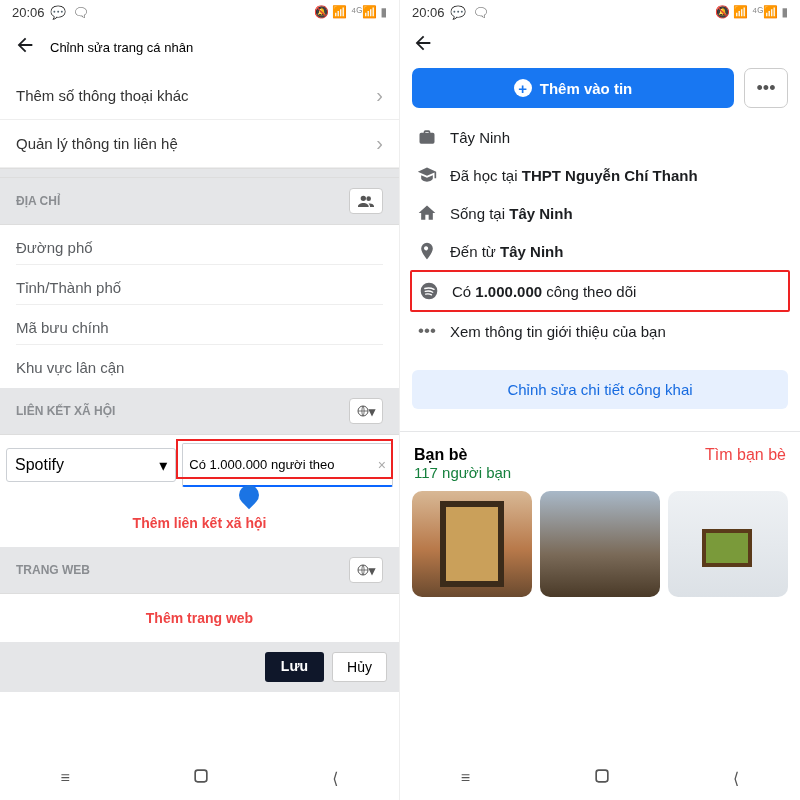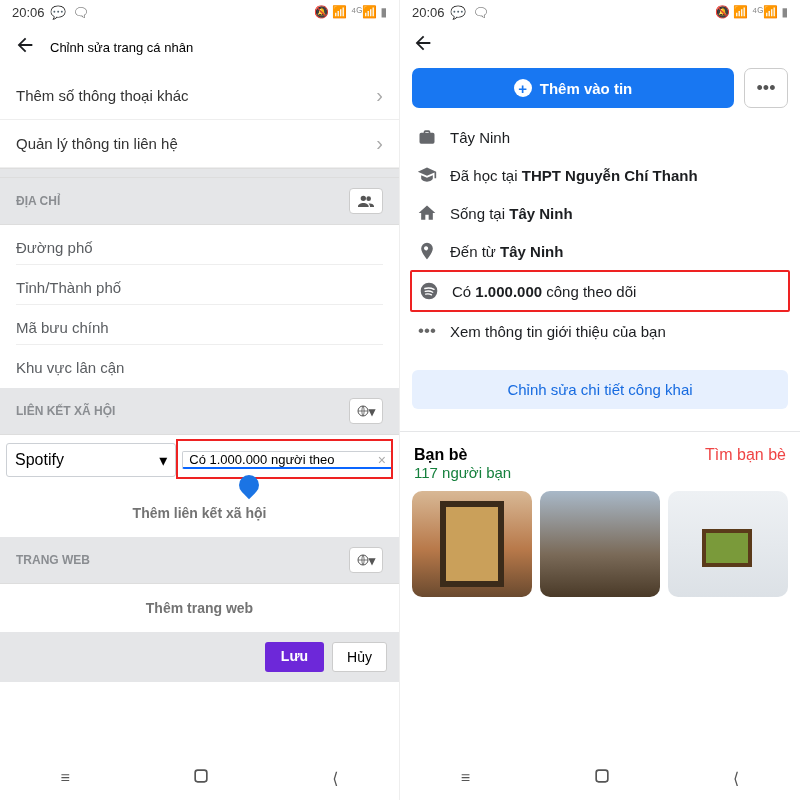--- a/index.html
+++ b/index.html
@@ -17,27 +17,27 @@
   .topbar1-title { font-size: 13px; }
   .cell { height: 48px; display: flex; align-items: center; padding: 0 16px; font-size: 15px; color: #333; border-bottom: 1px solid #eee; justify-content: space-between; }
   .chev { color: #aaa; font-size: 20px; }
   .greyband { background: #e5e6e8; height: 10px; border-top: 1px solid #ddd; border-bottom: 1px solid #ddd; }
   .section-hdr { background: #e5e6e8; color: #8a8d91; font-size: 12px; font-weight: 700; padding: 10px 16px; display: flex; align-items: center; justify-content: space-between; border-bottom: 1px solid #ddd; }
   .pill-btn { background: #fff; border: 1px solid #ccc; border-radius: 4px; width: 34px; height: 26px; display: flex; align-items: center; justify-content: center; font-size: 13px; color: #555; }
   .formrow { padding: 14px 16px 2px; font-size: 15px; color: #5a5d61; }
   .hr-thin { border-bottom: 1px solid #eee; margin: 6px 16px 0; }
   .dd-row { display: flex; align-items: center; padding: 8px 6px 12px 6px; gap: 6px; position: relative; }
   .dd { flex: 0 0 44%; background: #fff; border: 1px solid #ccd0d5; height: 34px; border-radius: 3px; display: flex; align-items: center; padding: 0 8px; font-size: 16px; justify-content: space-between; }
-  .txtfield { flex: 1; height: 18px; border: 1px solid #ccd0d5; border-bottom: 2px solid #0a66ff; border-radius: 2px; padding: 0 22px 0 6px; font-size: 13px; position: relative; display: flex; align-items: center; }
+  .txtfield { flex: 1; height: 44px; border: 1px solid #ccd0d5; border-bottom: 2px solid #0a66ff; border-radius: 2px; padding: 0 22px 0 6px; font-size: 13px; position: relative; display: flex; align-items: center; }
   .txtfield .clr { position: absolute; right: 6px; color: #aaa; font-size: 14px; }
   .redbox1 { position: absolute; border: 2px solid #e22; top: 4px; left: 44%; right: 6px; height: 40px; pointer-events: none; }
   .cursor-droplet { position: absolute; left: 60%; bottom: -6px; width: 20px; height: 20px; background: #1b74e4; border-radius: 50% 50% 50% 0; transform: rotate(-45deg); }
-  .add-link { color: #737373; font-size: 14px; font-weight: 600; text-align: center; padding: 16px 0; }
+  .add-link { color: #ef4444; font-size: 14px; font-weight: 600; text-align: center; padding: 16px 0; }
   .save-row { background: #e5e6e8; padding: 10px 12px; display: flex; gap: 8px; justify-content: flex-end; }
-  .btn-save { background: #6d28d9; color: #fff; border-radius: 3px; padding: 6px 16px; font-size: 14px; font-weight: 600; }
+  .btn-save { background: #0f172a; color: #fff; border-radius: 3px; padding: 6px 16px; font-size: 14px; font-weight: 600; }
   .btn-cancel { background: #fff; border: 1px solid #ccc; border-radius: 3px; padding: 6px 14px; font-size: 14px; }
   .navbar { margin-top: auto; height: 44px; display: flex; align-items: center; justify-content: space-around; color: #555; }
   .navbar svg { width: 20px; height: 20px; }
 
   
   .topbar2 { display: flex; align-items: center; gap: 12px; padding: 8px 12px 10px; }
   .search-pill { flex: 1; background: #f0f2f5; border-radius: 22px; height: 38px; display: flex; align-items: center; gap: 8px; padding: 0 14px; color: #8a8d91; font-size: 16px; }
   .search-pill svg { width: 18px; height: 18px; fill: #8a8d91; }
   .storyrow { display: flex; gap: 10px; padding: 0 12px 10px; }
   .add-story { flex: 1; background: #1877f2; color: #fff; border-radius: 7px; height: 40px; display: flex; align-items: center; justify-content: center; gap: 8px; font-weight: 600; font-size: 15px; }

